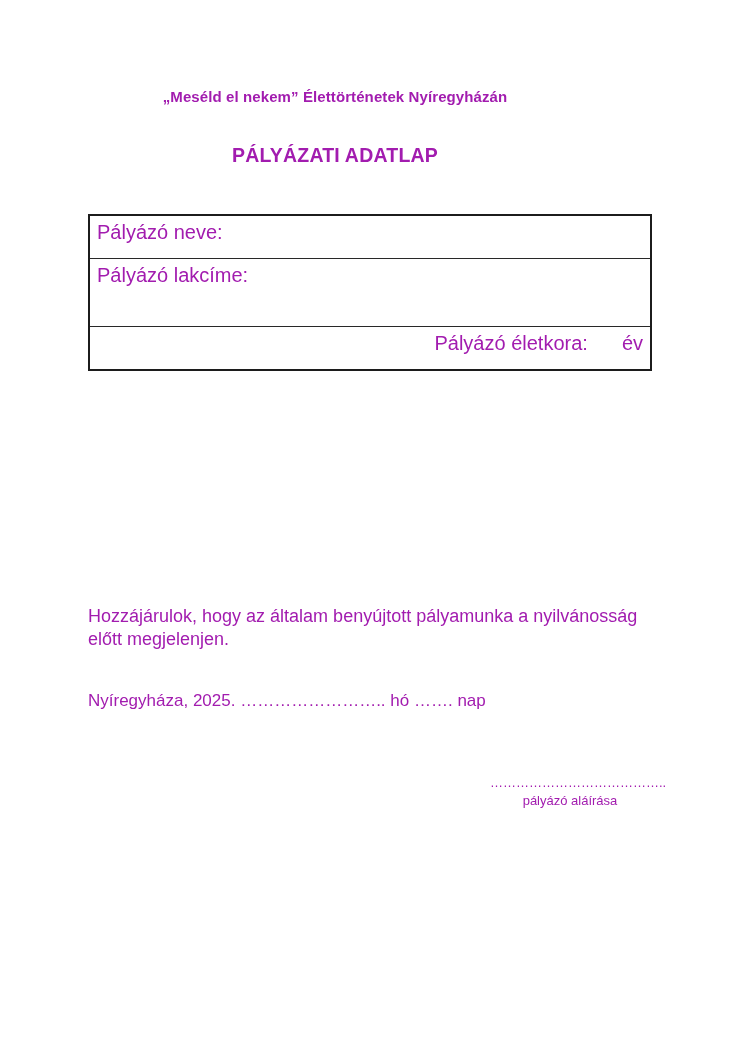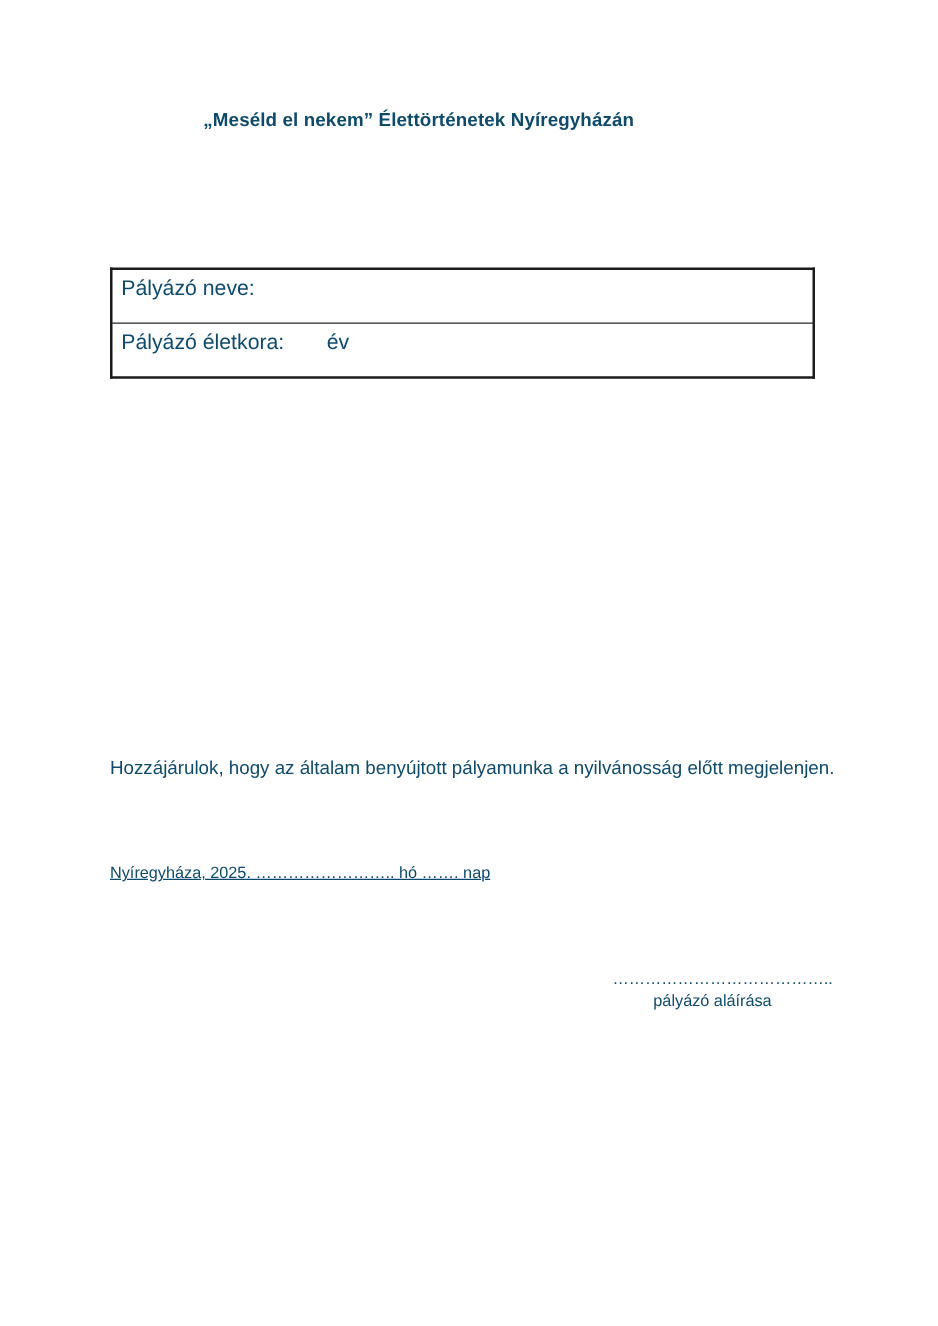--- a/index.html
+++ b/index.html
@@ -7,21 +7,21 @@
     padding: 0;
     background: #ffffff;
   }
   .page {
     position: relative;
     width: 670px;
     height: 1061px;
     background: #ffffff;
     overflow: hidden;
     font-family: "Liberation Sans", sans-serif;
-    color: #0c4a6e;
+    color: #a21caf;
   }
   .doc-subtitle {
     position: absolute;
     top: 88px;
     left: 0;
     width: 100%;
     text-align: center;
     font-size: 15px;
     font-weight: bold;
     letter-spacing: 0.1px;
@@ -44,52 +44,51 @@
     border-collapse: collapse;
     table-layout: fixed;
   }
   table.form-table {
     border: 2px solid #1c1c1c;
   }
   table.form-table td {
     border: 1.5px solid #282828;
     vertical-align: top;
     padding: 4px 7px;
-    font-size: 17px;
+    font-size: 20px;
     line-height: 1.25;
     box-sizing: border-box;
     background: #ffffff;
   }
   tr.row-1 td { height: 43px; }
   tr.row-2 td { height: 68px; }
   tr.row-3 td { height: 67px; }
   tr.row-4 td { height: 44px; }
   tr.row-5 td { height: 44px; }
-  tr.row-6 td { height: 44px; }
+  tr.row-6 td { height: 44px; text-align: right; }
   tr.row-7 td { height: 43px; }
   .age-suffix {
     display: inline-block;
     margin-left: 34px;
   }
   .consent {
     position: absolute;
     left: 88px;
     top: 605px;
     width: 580px;
-    font-size: 15px;
+    font-size: 18px;
     line-height: 1.3;
   }
   .date-line {
     position: absolute;
     left: 88px;
     top: 690px;
     width: 480px;
-    font-size: 13px;
+    font-size: 17px;
     line-height: 1.3;
-    text-decoration: underline;
   }
   .signature {
     position: absolute;
     left: 490px;
     top: 775px;
     width: 160px;
     text-align: center;
     font-size: 13px;
     line-height: 1.25;
   }
@@ -102,26 +101,32 @@
     text-align: center;
   }
 </style>
 </head>
 <body>
 
 <div class="page">
 
   <div class="doc-subtitle">„Meséld el nekem” Élettörténetek Nyíregyházán</div>
 
+  <div class="doc-title">PÁLYÁZATI ADATLAP</div>
 
   <table class="form-table">
     <tbody>
         <tr class="row-1">
       <td>
         <span>Pályázó neve:</span>
+      </td>
+    </tr>
+    <tr class="row-2">
+      <td>
+        <span>Pályázó lakcíme:</span>
       </td>
     </tr>
     <tr class="row-6">
       <td>
         <span>Pályázó életkora:</span><span class="age-suffix">év</span>
       </td>
     </tr>
   </tbody>
     </table>
 

